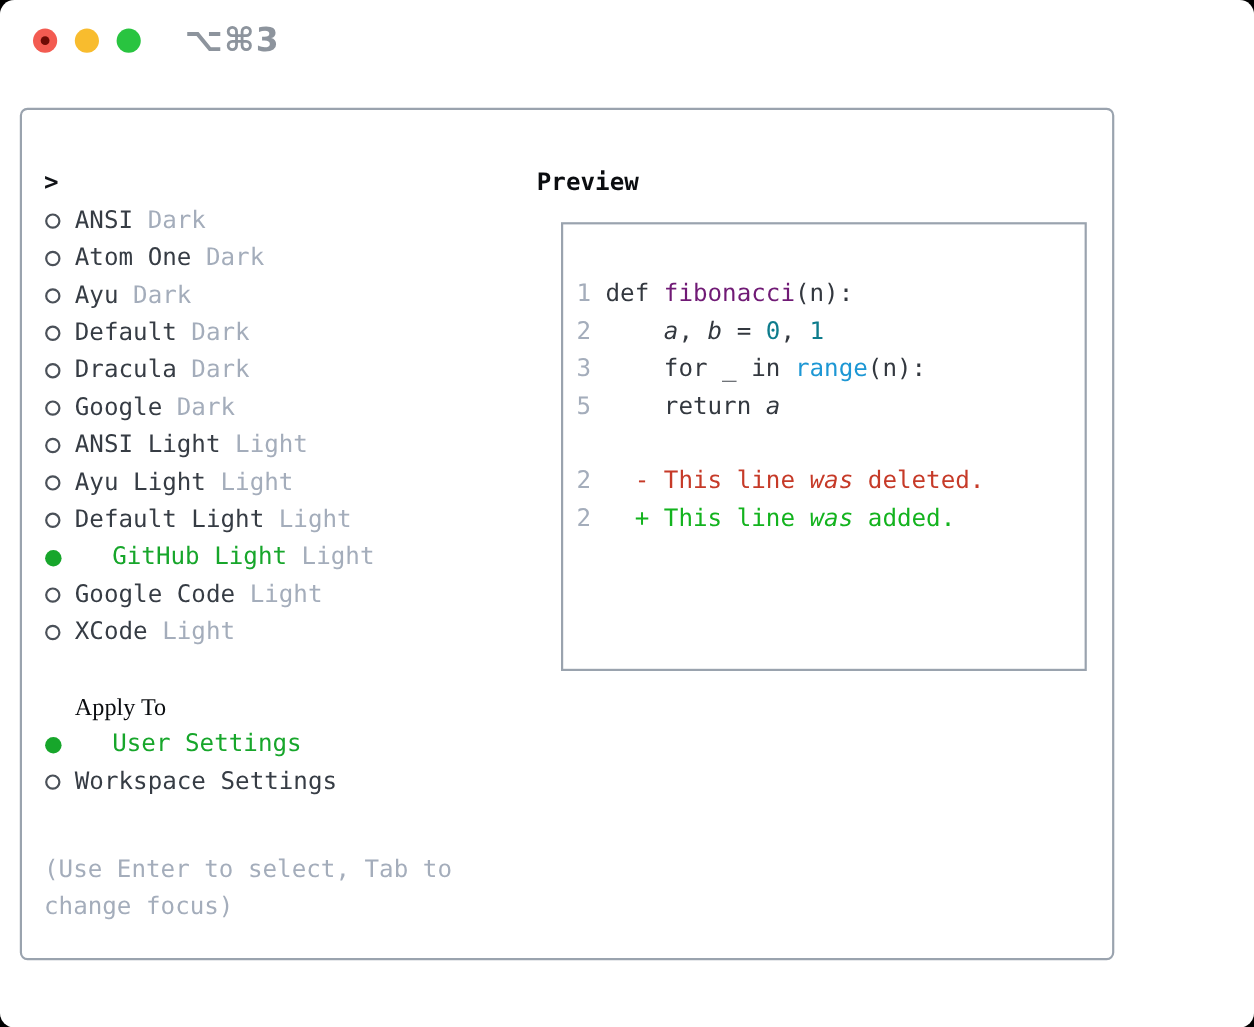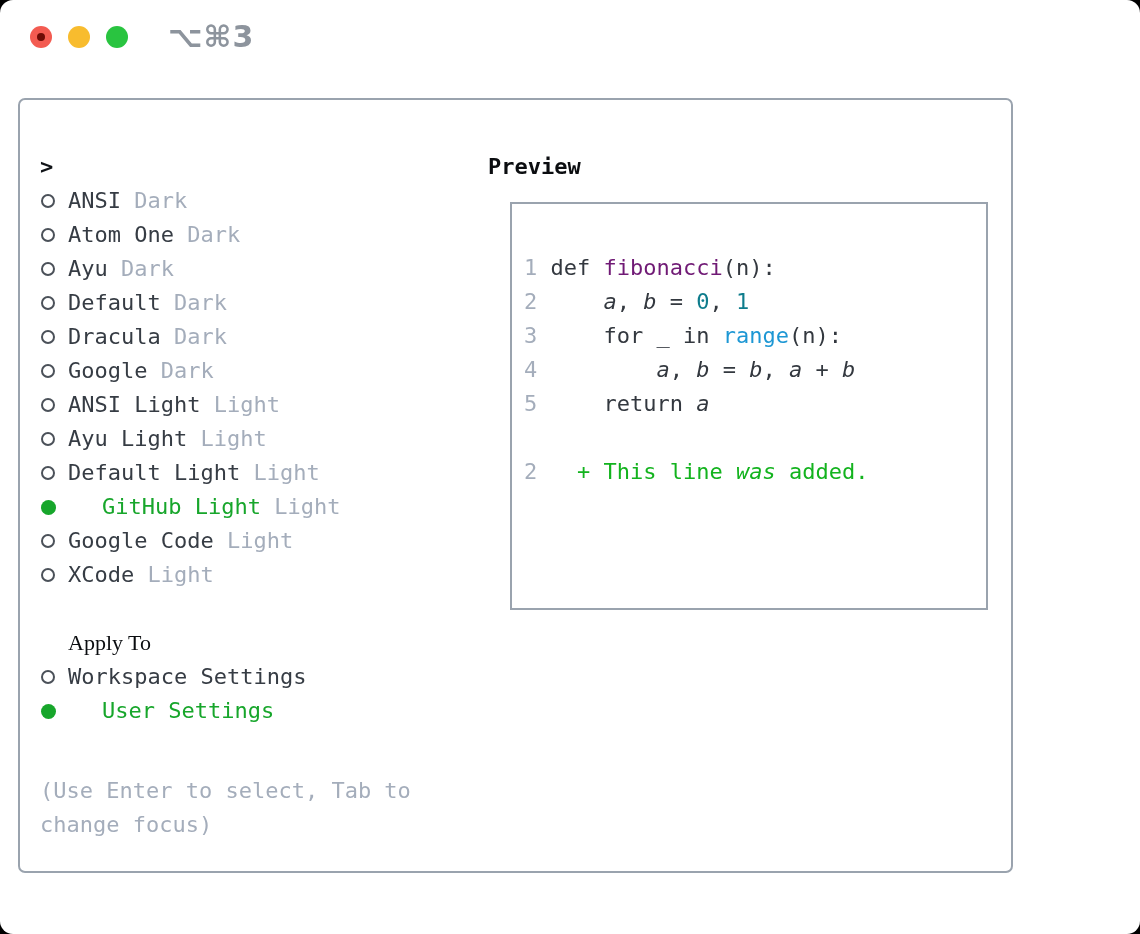--- a/index.html
+++ b/index.html
@@ -102,37 +102,37 @@
           <div class="row mono"><span class="marker"><span class="radio"></span></span><span class="item-label">XCode</span><span class="suffix"> Light</span></div>
         </div>
 
       <div class="spacer"></div>
 
       <div class="row mono">
         <span class="marker"></span>
         <span class="subhdr">Apply To</span>
       </div>
       <div id="apply-items">
+          <div class="row mono"><span class="marker"><span class="radio on"></span></span><span class="item-label selected">User Settings</span></div>
           <div class="row mono"><span class="marker"><span class="radio"></span></span><span class="item-label">Workspace Settings</span></div>
-          <div class="row mono"><span class="marker"><span class="radio on"></span></span><span class="item-label selected">User Settings</span></div>
         </div>
 
       <div class="spacer"></div>
 
       <div class="hint">(Use Enter to select, Tab to change focus)</div>
     </div>
 
     <div class="preview-title mono hdr">Preview</div>
 
     <div class="preview-box">
       <div id="preview-lines">
           <div class="code-line"><span class="ln">1 </span><span class="seg-code">def </span><span class="seg-func">fibonacci</span><span class="seg-code">(n):</span></div>
           <div class="code-line"><span class="ln">2 </span><span class="seg-code">    </span><span class="seg-var">a</span><span class="seg-code">, </span><span class="seg-var">b</span><span class="seg-code"> = </span><span class="seg-num">0</span><span class="seg-code">, </span><span class="seg-num">1</span></div>
           <div class="code-line"><span class="ln">3 </span><span class="seg-code">    for _ in </span><span class="seg-builtin">range</span><span class="seg-code">(n):</span></div>
-          <div class="code-line"><span class="ln">4 </span><span class="seg-code">        </span><span class="seg-var">a</span><span class="seg-code">, </span><span class="seg-var">b</span><span class="seg-code"> = </span><span class="seg-var">b</span><span class="seg-code">, </span><span class="seg-var">a</span><span class="seg-code"> + </span><span class="seg-var">b</span></div>
           <div class="code-line"><span class="ln">5 </span><span class="seg-code">    return </span><span class="seg-var">a</span></div>
           <div class="code-line"><span class="ln">  </span></div>
+          <div class="code-line"><span class="ln">2 </span><span class="seg-del">  - This line </span><span class="seg-del-i">was</span><span class="seg-del"> deleted.</span></div>
           <div class="code-line"><span class="ln">2 </span><span class="seg-add">  + This line </span><span class="seg-add-i">was</span><span class="seg-add"> added.</span></div>
         </div>
     </div>
 
   </div>
 </div>
 
 </body></html>

